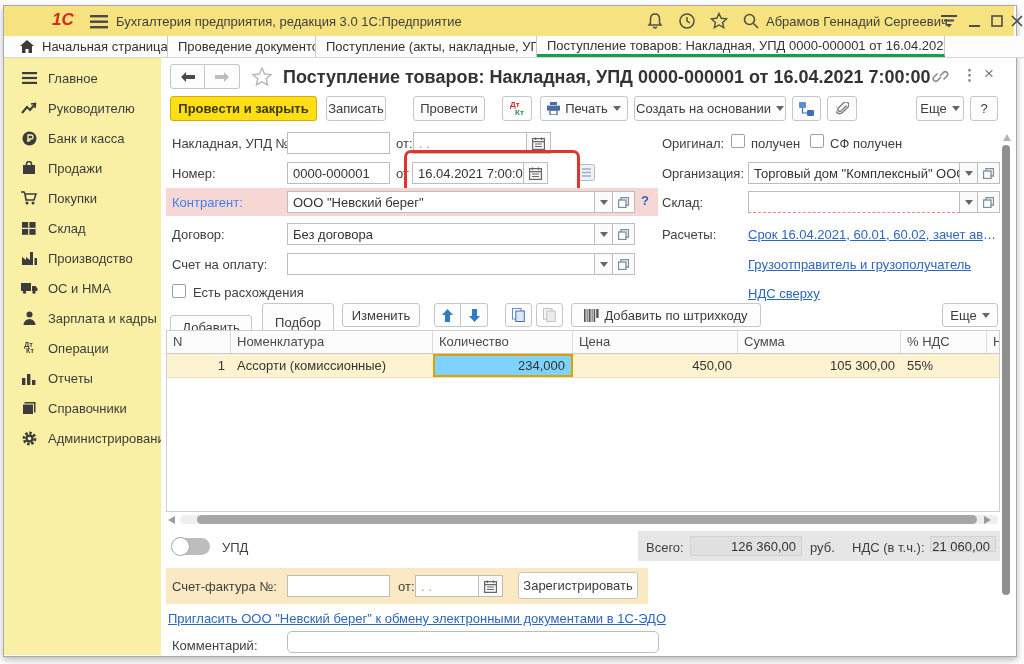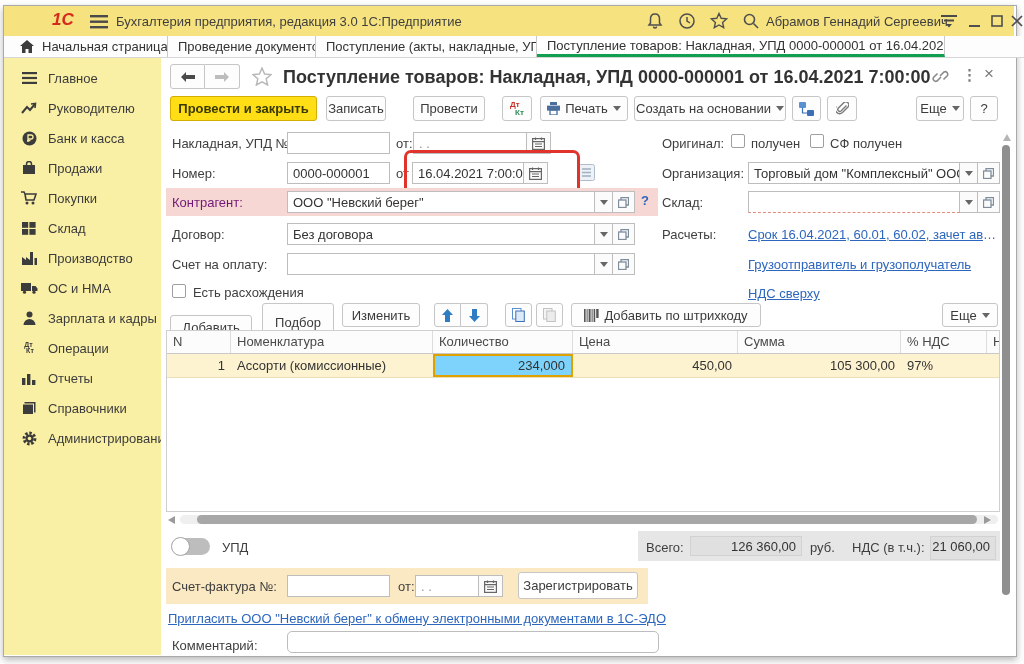--- a/index.html
+++ b/index.html
@@ -363,21 +363,21 @@
 <div class="abs" style="left:578px;top:164px;">
   <svg width="17" height="17" viewBox="0 0 17 17">
       <rect x="0.5" y="0.5" width="16" height="16" rx="2" fill="#eef2f6" stroke="#aebdcb"></rect>
       <path d="M4 5 L13 5 M4 8.5 L13 8.5 M4 12 L13 12" stroke="#9fb0c0" stroke-width="1.4"></path>
     </svg>
 </div>
 
 <div class="abs redbox" style="left:404px;top:150px;width:170px;height:41px;pointer-events:none;"></div>
 
 <div class="abs" style="left:166px;top:188px;width:492px;height:28px;background:#f7d7d4;"></div>
-<div class="abs lbl" style="left:172px;top:195px;color:#701a75;">Контрагент:</div>
+<div class="abs lbl" style="left:172px;top:195px;color:#3b82f6;">Контрагент:</div>
 <div class="abs grp" style="left:287px;top:191px;">
   <div class="inp" style="width:308px;">ООО "Невский берег"</div>
   <div class="ddb">
       <span class="caret"></span>
     </div>
   <div class="opb">
       <svg width="11" height="11" viewBox="0 0 11 11" fill="none" stroke="#7d8d9c" stroke-width="1.3">
         <rect x="0.5" y="3" width="7.5" height="7.5"></rect>
         <path d="M3 3 L3 0.5 L10.5 0.5 L10.5 8 L8 8"></path>
       </svg>
@@ -511,21 +511,21 @@
     <div class="th" style="width:163px;">Сумма</div>
     <div class="th" style="width:86px;">% НДС</div>
     <div class="th" style="flex:1;border-right:none;">НД</div>
   </div>
   <div class="trow">
     <div class="td num" style="width:64px;">1</div>
     <div class="td" style="width:202px;">Ассорти (комиссионные)</div>
     <div class="td num" style="width:140px;background:#7dd3fc;border:2px solid #dfa100;padding-top:2px;">234,000</div>
     <div class="td num" style="width:165px;">450,00</div>
     <div class="td num" style="width:163px;">105 300,00</div>
-    <div class="td" style="width:86px;">97%</div>
+    <div class="td" style="width:86px;">55%</div>
     <div class="td" style="flex:1;"></div>
   </div>
 </div>
 
 <div class="abs" style="left:168px;top:516px;">
   <svg width="7" height="8" viewBox="0 0 7 8">
       <path d="M7 0 L7 8 L0 4 Z" fill="#9a9a9a"></path>
     </svg>
 </div>
 <div class="abs" style="left:180px;top:515px;width:818px;height:9px;background:#efefef;border-radius:5px;"></div>
@@ -546,21 +546,21 @@
 <div class="abs" style="left:172px;top:538px;width:38px;height:17px;background:#bdbdbd;border-radius:9px;">
   <div style="position:absolute;left:-1px;top:-1px;width:19px;height:19px;border-radius:50%;background:#fff;border:1px solid #a3a3a3;box-sizing:border-box;"></div>
 </div>
 <div class="abs lbl" style="left:222px;top:540px;">УПД</div>
 
 <div class="abs" style="left:638px;top:531px;width:362px;height:30px;background:#e6e6e6;">
   <div class="abs lbl" style="left:8px;top:9px;">Всего:</div>
   <div class="abs" style="left:52px;top:5px;width:112px;height:20px;background:#e0e0e0;border:1px solid #d2d2d2;box-sizing:border-box;font-size:13px;color:#333;text-align:right;padding:2px 5px 0 0;">126 360,00</div>
   <div class="abs lbl" style="left:172px;top:9px;">руб.</div>
   <div class="abs lbl" style="left:214px;top:9px;">НДС (в т.ч.):</div>
-  <div class="abs" style="left:292px;top:5px;width:66px;height:24px;background:#e0e0e0;border:1px solid #d2d2d2;box-sizing:border-box;font-size:13px;color:#333;text-align:right;padding:2px 5px 0 0;">21 060,00</div>
+  <div class="abs" style="left:292px;top:5px;width:66px;height:16px;background:#e0e0e0;border:1px solid #d2d2d2;box-sizing:border-box;font-size:13px;color:#333;text-align:right;padding:2px 5px 0 0;">21 060,00</div>
 </div>
 
 <div class="abs" style="left:166px;top:568px;width:482px;height:36px;background:#fbe9c4;"></div>
 <div class="abs lbl" style="left:172px;top:579px;">Счет-фактура №:</div>
 <div class="abs inp" style="left:287px;top:575px;width:103px;"></div>
 <div class="abs lbl" style="left:398px;top:579px;">от:</div>
 <div class="abs grp" style="left:415px;top:575px;">
   <div class="inp ph" style="width:64px;">. .</div>
   <div class="calb">
       <svg width="13" height="13" viewBox="0 0 13 13" fill="none" stroke="#666" stroke-width="1.2">

